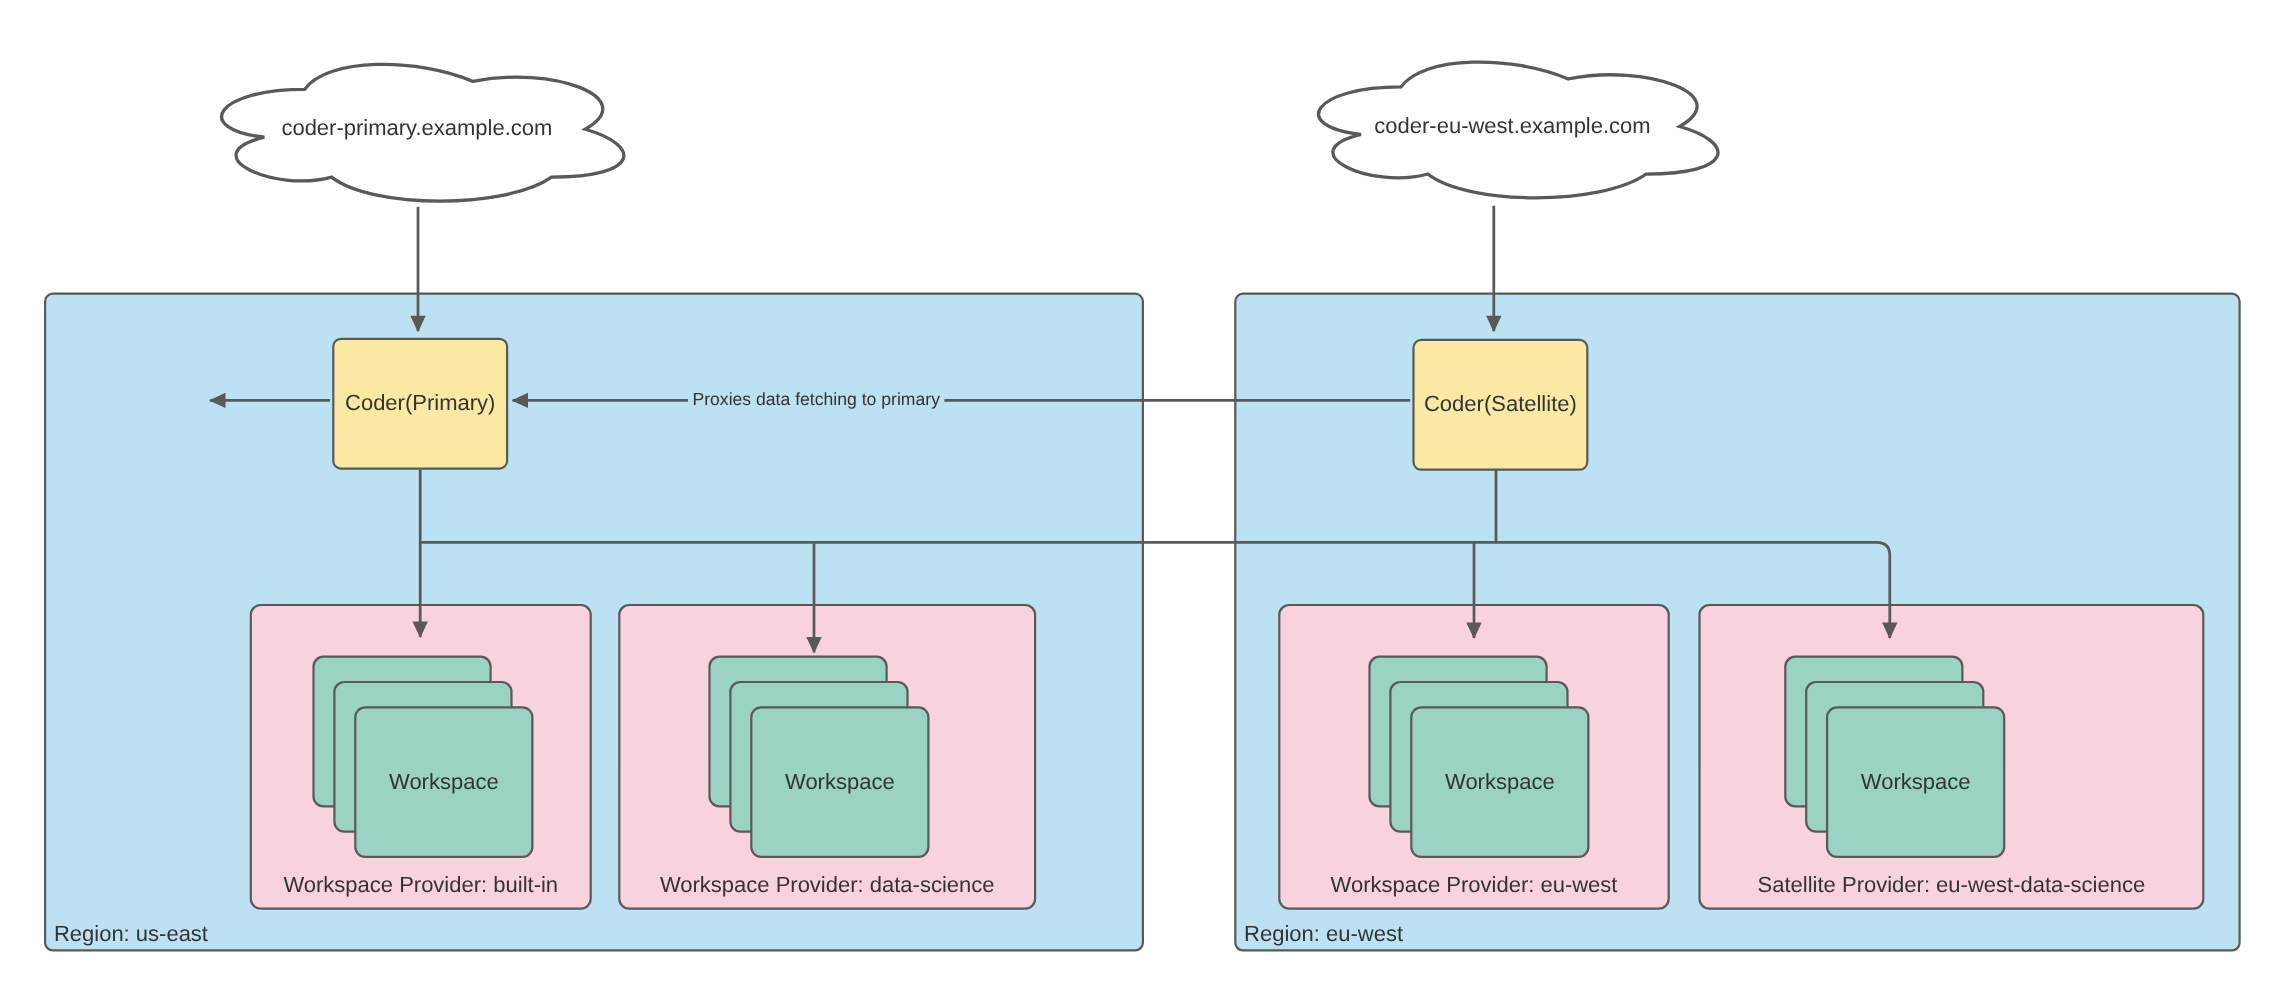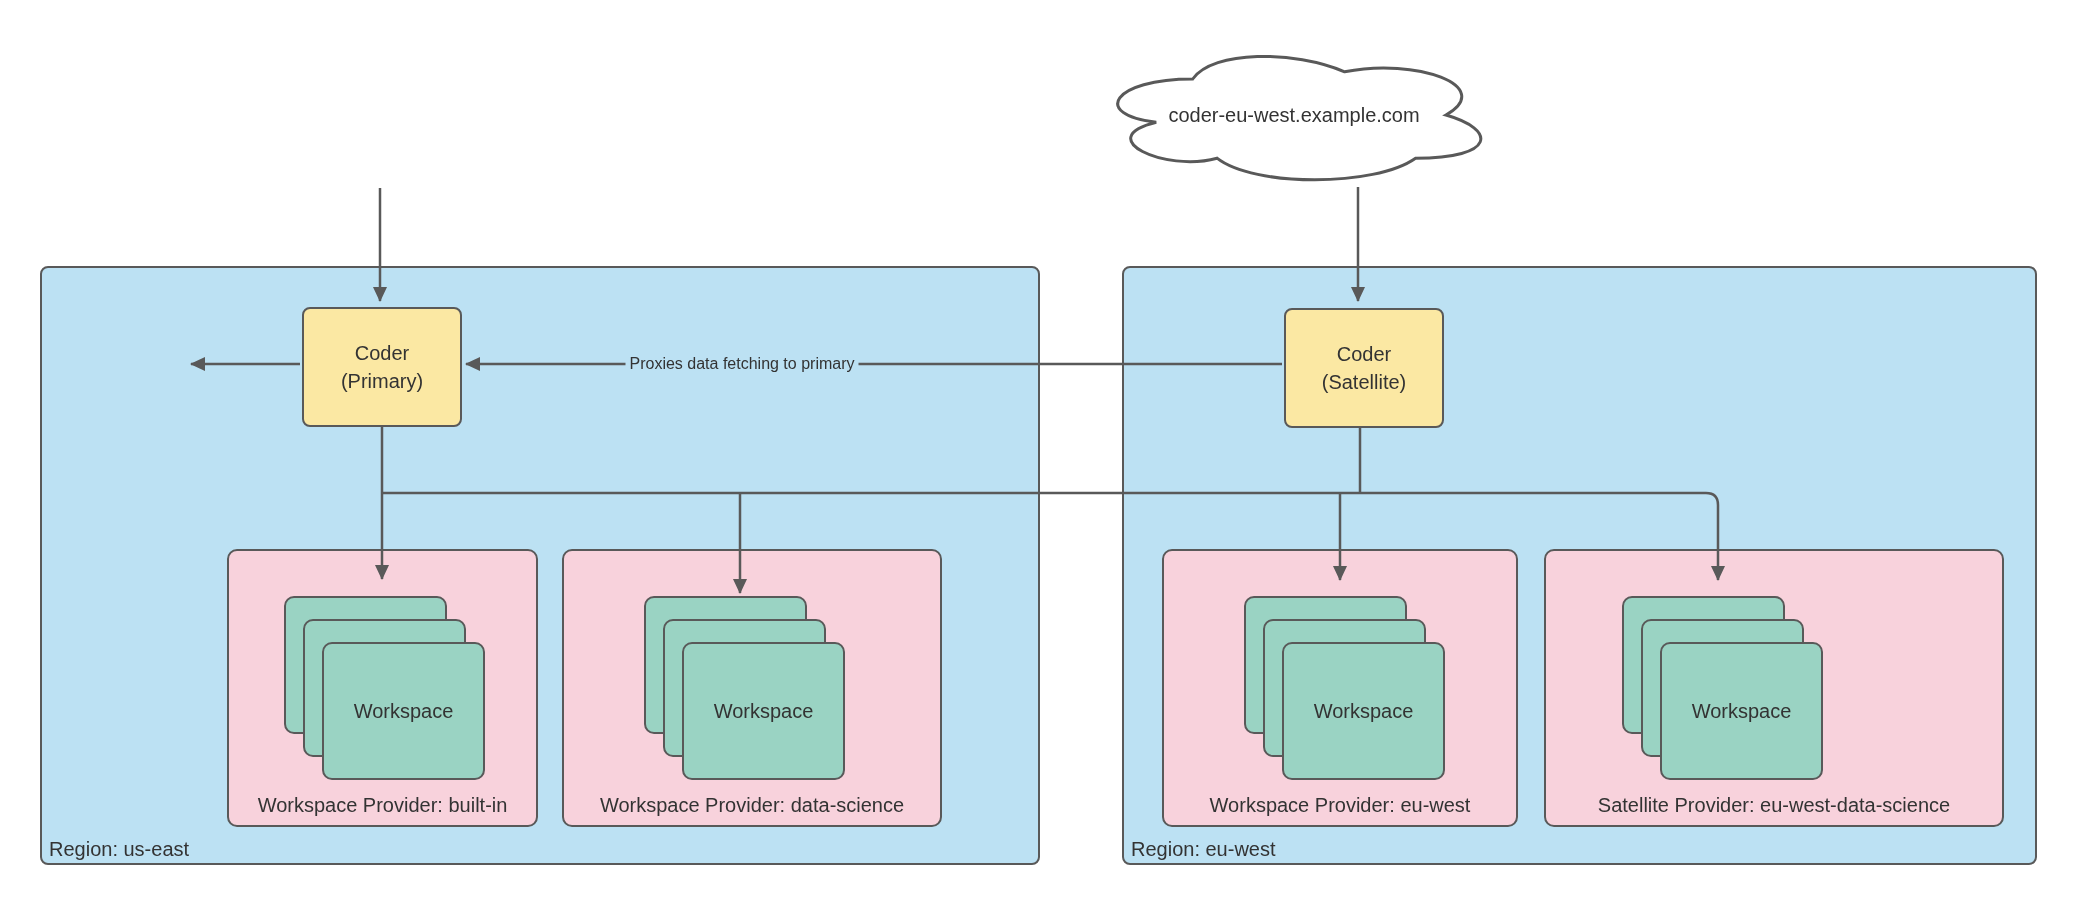--- a/index.html
+++ b/index.html
@@ -27,21 +27,21 @@
   .region-label{position:absolute;left:7px;bottom:2px;font-size:20px;color:var(--text);white-space:nowrap}
 
   
   .database{position:absolute}
   .database svg{position:absolute;left:0;top:0;overflow:visible}
   .database-label{position:absolute;left:0;top:22px;width:100%;height:100%;
     display:flex;align-items:center;justify-content:center;font-size:20px;color:var(--text)}
 
   
   .coder-box{position:absolute;background:var(--coder_fill);border:2.5px solid var(--stroke);border-radius:8px;
-    display:flex;flex-direction:column;align-items:center;justify-content:center;
+    display:flex;flex-direction:row;align-items:center;justify-content:center;
     font-size:20px;line-height:28px;color:var(--text);text-align:center}
 
   
   .provider{position:absolute;background:var(--provider_fill);border:2.5px solid var(--stroke);border-radius:10px}
   .provider-label{position:absolute;left:0;bottom:8px;width:100%;text-align:center;
     font-size:20px;color:var(--text);white-space:nowrap}
 
   
   .stack{position:absolute;width:201px;height:184px}
   .card{position:absolute;width:163px;height:138px;background:var(--workspace_fill);
@@ -114,22 +114,30 @@
         <div class="card c1"></div>
         <div class="card c2"></div>
         <div class="card c3">Workspace</div>
       </div>
       <div class="provider-label">Satellite Provider: eu-west-data-science</div>
     </div>
 
     <div class="region-label">Region: eu-west</div>
   </div>
 
+  <div class="cloud" style="left:175px;top:45px;width:408px;height:145px">
+    <svg width="408" height="145" viewBox="0 0 408 145">
+      <path d="M102,36.25 C20.4,36.25 0,72.5 65.28,79.75 C0,95.7 73.44,130.5 126.48,116
+               C163.2,145 285.6,145 326.4,116 C408,116 408,87 357,72.5
+               C408,43.5 326.4,14.5 255,29 C204,7.25 122.4,7.25 102,36.25 Z" fill="#ffffff" stroke="var(--stroke)" stroke-width="3"></path>
+    </svg>
+    <div class="cloud-label">coder-primary.example.com</div>
+  </div>
 
-  <div class="cloud" style="left:1089px;top:43px;width:410px;height:144px">
+  <div class="cloud" style="left:1170px;top:43px;width:410px;height:144px">
     <svg width="410" height="144" viewBox="0 0 408 145">
       <path d="M102,36.25 C20.4,36.25 0,72.5 65.28,79.75 C0,95.7 73.44,130.5 126.48,116
                C163.2,145 285.6,145 326.4,116 C408,116 408,87 357,72.5
                C408,43.5 326.4,14.5 255,29 C204,7.25 122.4,7.25 102,36.25 Z" fill="#ffffff" stroke="var(--stroke)" stroke-width="3"></path>
     </svg>
     <div class="cloud-label">coder-eu-west.example.com</div>
   </div>
 
   <svg class="edges" width="2080" height="907" viewBox="0 0 2080 907">
     <defs>

